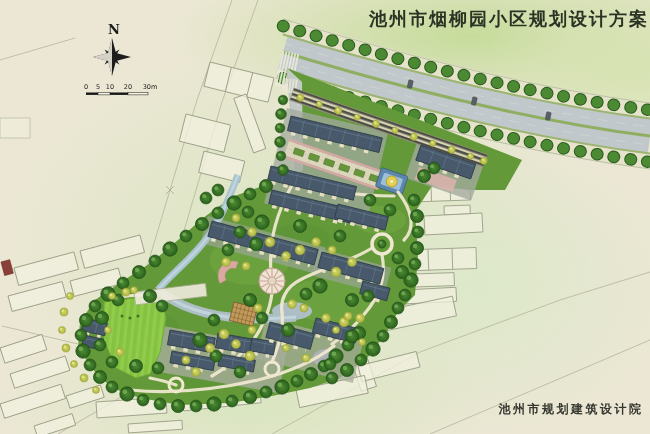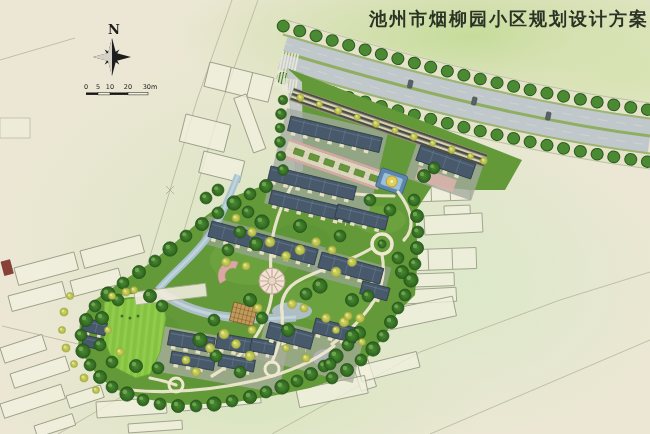--- a/index.html
+++ b/index.html
@@ -599,13 +599,14 @@
     <text x="86" y="89">0</text>
     <text x="98" y="89">5</text>
     <text x="110" y="89">10</text>
     <text x="128" y="89">20</text>
     <text x="150" y="89">30m</text>
   </g>
 </g>
 </svg>
 
 <div class="map-title">池州市烟柳园小区规划设计方案</div>
+<div class="institute">池州市规划建筑设计院</div>
 </div>
 
 </body></html>

